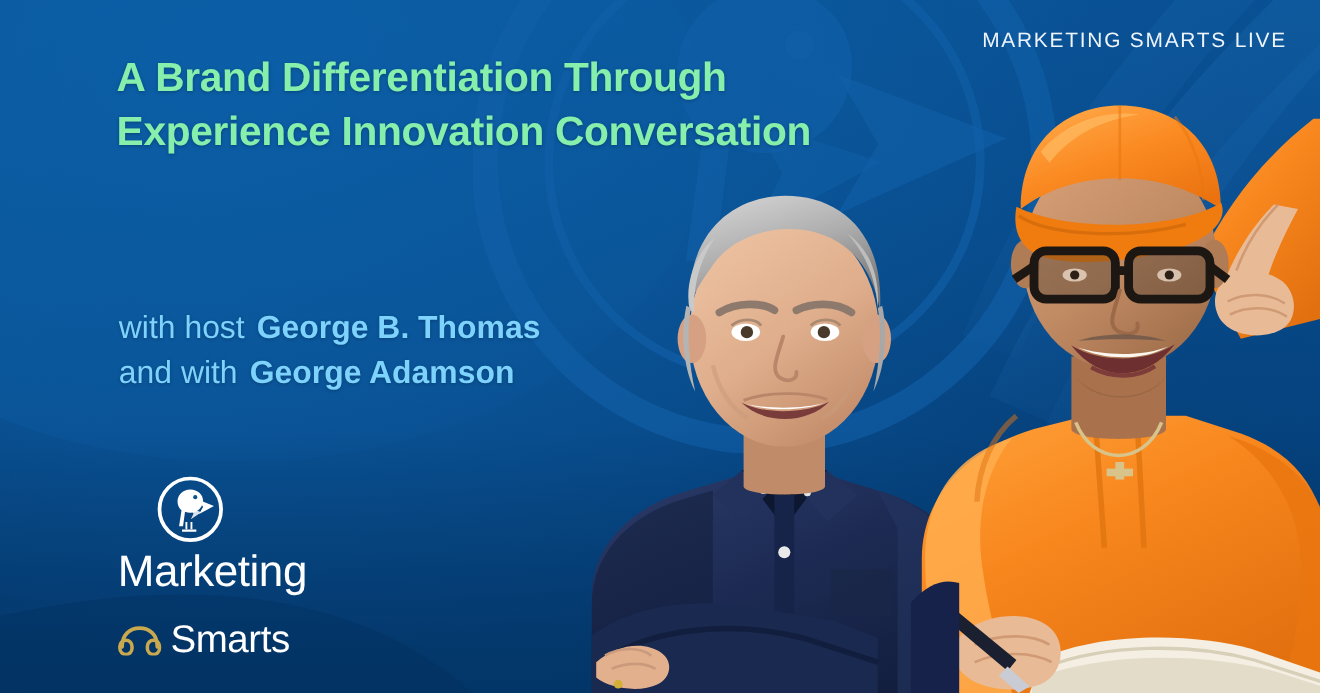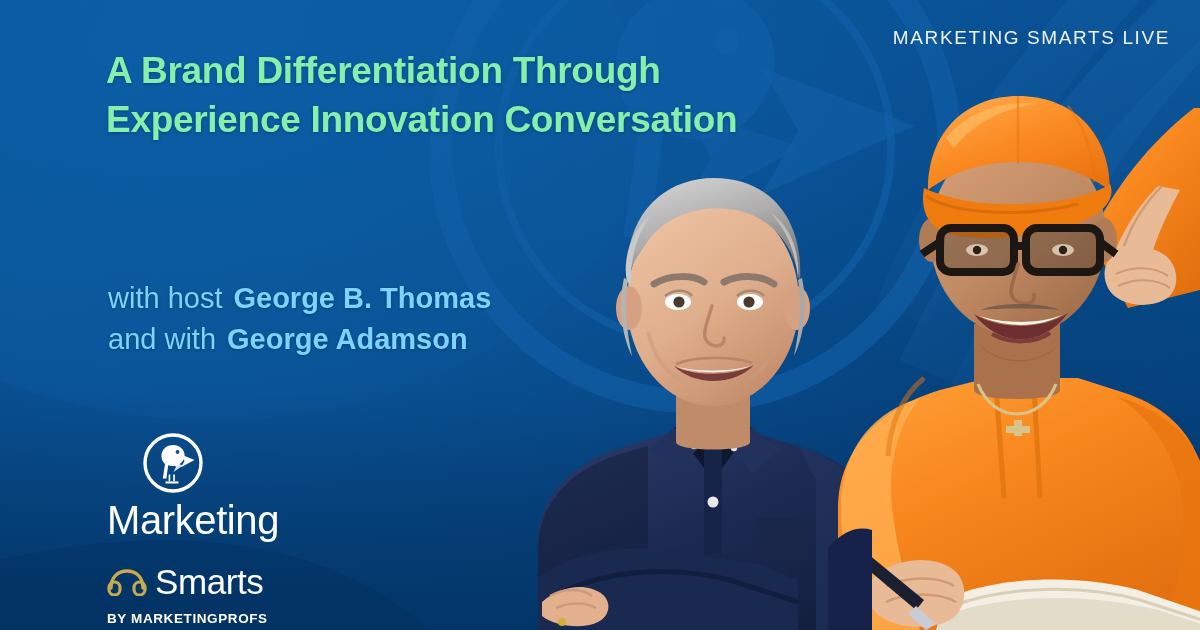--- a/index.html
+++ b/index.html
@@ -374,16 +374,15 @@
     </svg>
     <div class="logo-word1">Marketing</div>
     <div class="logo-row2">
       <svg width="40" height="28" viewBox="0 0 40 28">
         <path d="M4 20 C4 9 11 3 20 3 C29 3 36 9 36 20" fill="none" stroke="#c9a94f" stroke-width="3.4" stroke-linecap="round"></path>
         <rect x="2" y="14" width="11" height="13" rx="5.5" fill="none" stroke="#c9a94f" stroke-width="3.2"></rect>
         <rect x="27" y="14" width="11" height="13" rx="5.5" fill="none" stroke="#c9a94f" stroke-width="3.2"></rect>
       </svg>
       <div class="logo-word2">Smarts</div>
     </div>
-    <div class="logo-byline">BY MARKETINGPROFS</div>
   </div>
 
 </div>
 
 </body></html>

